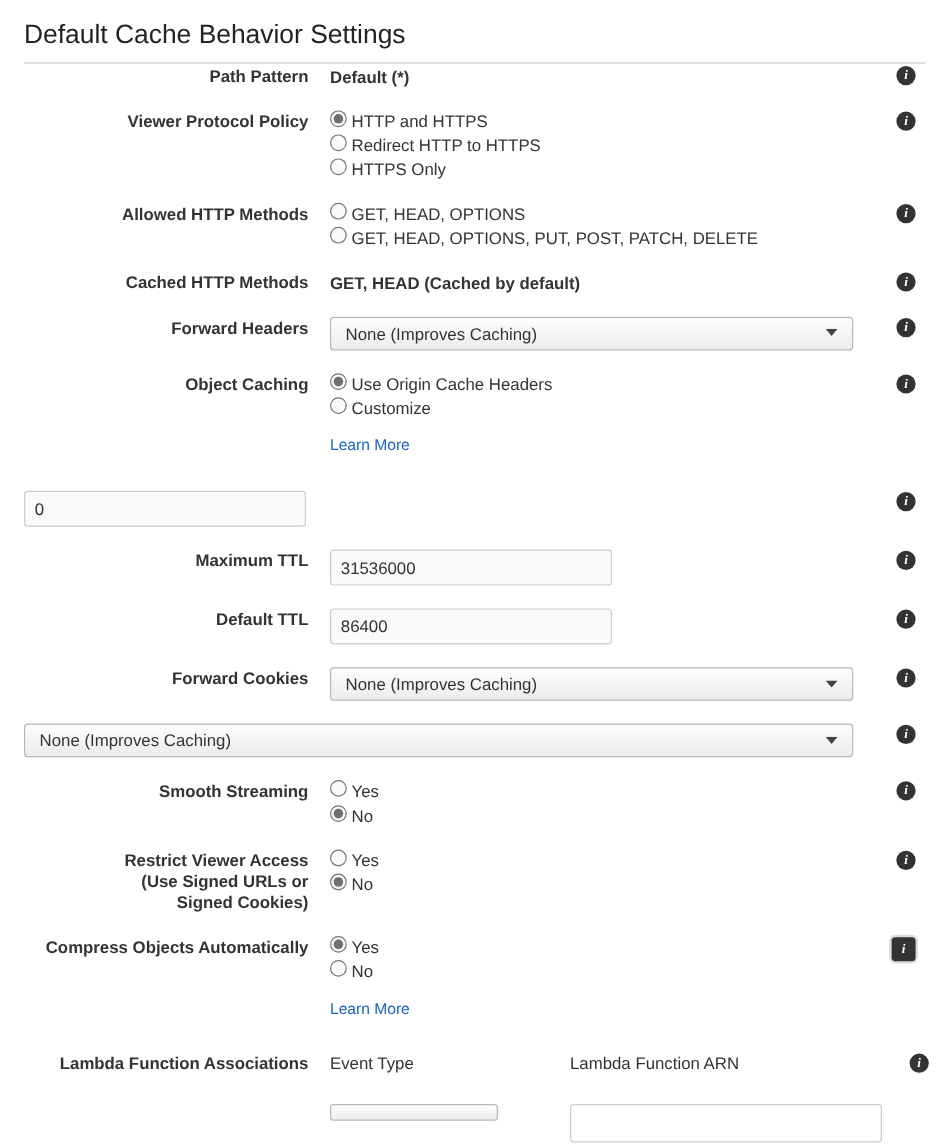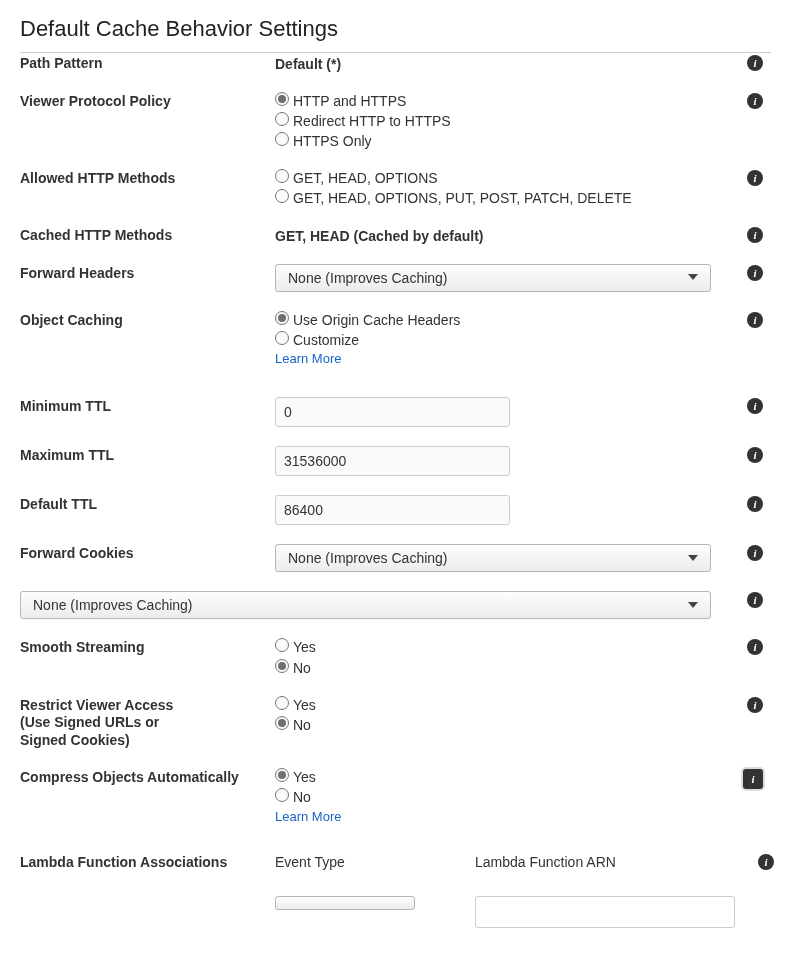--- a/index.html
+++ b/index.html
@@ -20,20 +20,21 @@
   }
   .form-row {
     display: flex;
     align-items: flex-start;
     margin-bottom: 18px;
     position: relative;
   }
   .form-label {
     width: 255px;
     flex-shrink: 0;
+    text-align: right;
     font-weight: 700;
     padding-right: 18px;
     padding-top: 2px;
     line-height: 1.25;
   }
   .form-control {
     flex: 1;
     display: flex;
     flex-direction: column;
     gap: 2px;
@@ -90,20 +91,21 @@
   .text-input {
     width: 235px;
     padding: 6px 8px;
     font-size: 14px;
     background: #fafafa;
     border: 1px solid #ccc;
     border-radius: 3px;
     color: #333;
   }
   .learn-more {
+    margin-top: 12px;
     color: #1864c7;
     font-size: 13px;
     cursor: pointer;
     display: inline-block;
   }
   .info-area {
     width: 60px;
     flex-shrink: 0;
     display: flex;
     justify-content: flex-end;
@@ -278,21 +280,20 @@
       <span>Customize</span>
     </label>
     <a class="learn-more">Learn More</a>
   </div>
   <div class="info-area">
       <span class="info-icon">i</span>
     </div>
 </div>
 
 <div class="form-row">
-  <div class="form-label">Minimum TTL</div>
   <div class="form-control">
     <input type="text" class="text-input" value="0" style="">
   </div>
   <div class="info-area">
       <span class="info-icon">i</span>
     </div>
 </div>
 
 <div class="form-row">
   <div class="form-label">Maximum TTL</div>

